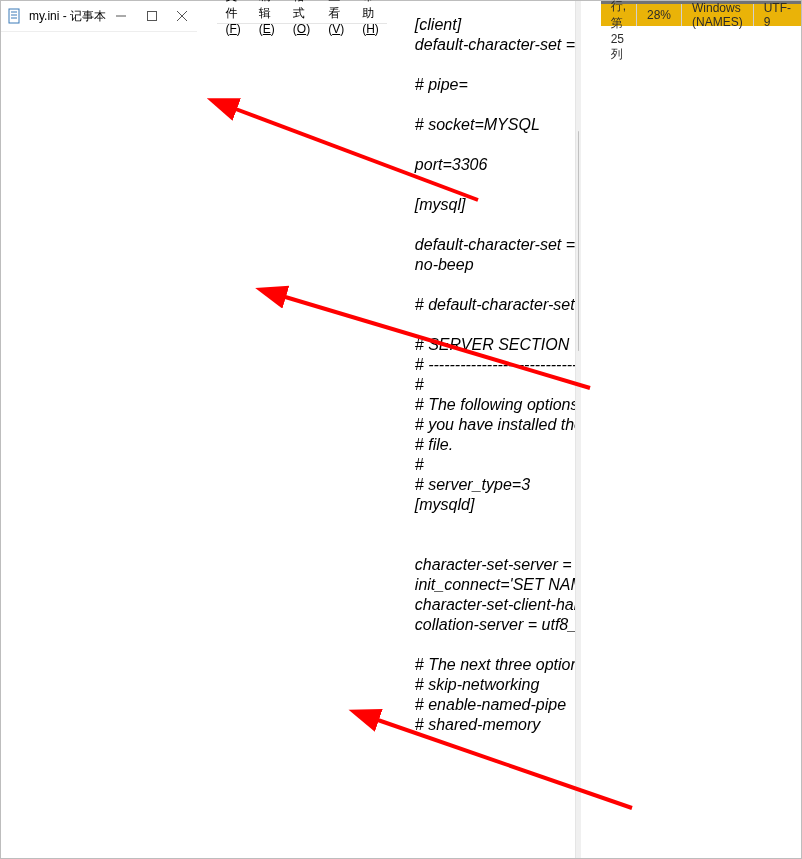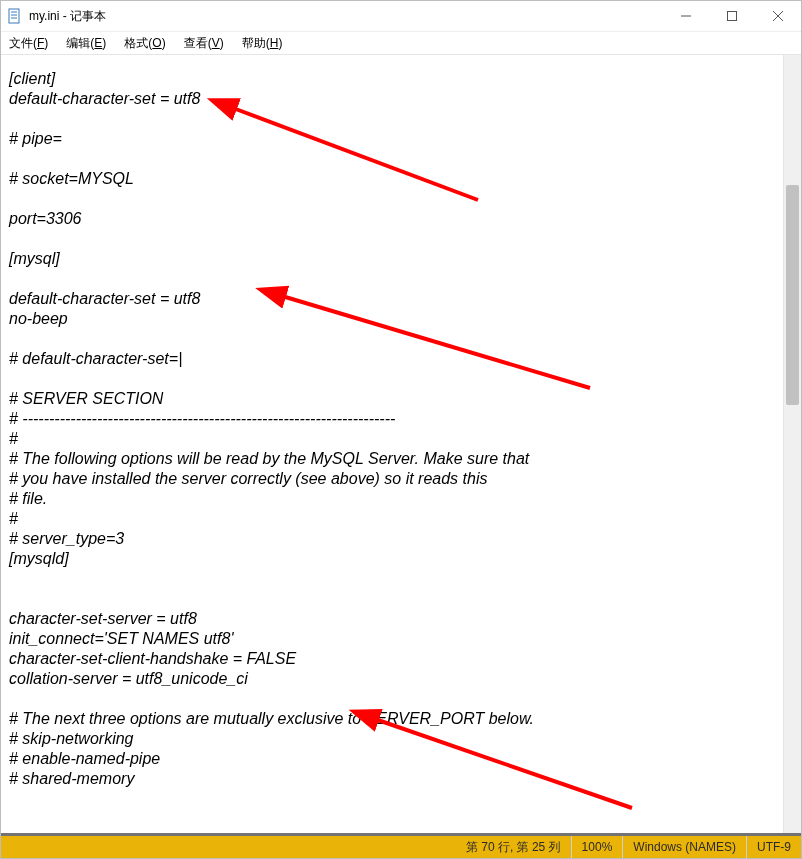--- a/index.html
+++ b/index.html
@@ -9,22 +9,22 @@
     font-size: 12px;
     background: #fff;
     overflow: hidden;
     position: relative;
   }
   .window {
     width: 802px; height: 859px;
     border: 1px solid #bdbdbd;
     box-sizing: border-box;
     display: flex;
-    flex-direction: column;
     background: #fff;
+    gap: 20px;
   }
   .titlebar {
     height: 30px;
     display: flex;
     align-items: center;
     background: #fff;
     color: #000;
     font-size: 12px;
     border-bottom: 1px solid #eee;
   }
@@ -190,21 +190,21 @@
 # skip-networking
 # enable-named-pipe
 # shared-memory</div>
     <div class="scrollbar">
       <div class="thumb"></div>
     </div>
   </div>
 
   <div class="statusbar">
     <div class="cell">第 70 行, 第 25 列</div>
-    <div class="cell">100%</div>
+    <div class="cell">28%</div>
     <div class="cell">Windows (NAMES)</div>
     <div class="cell">UTF-9</div>
   </div>
 
 </div>
 
 <svg class="annotations">
   <defs>
     <marker id="arrowhead" markerWidth="10" markerHeight="10" refX="1" refY="3" orient="auto" markerUnits="strokeWidth">
       <polygon points="0,0 8,3 0,6" fill="#ff0000"></polygon>

